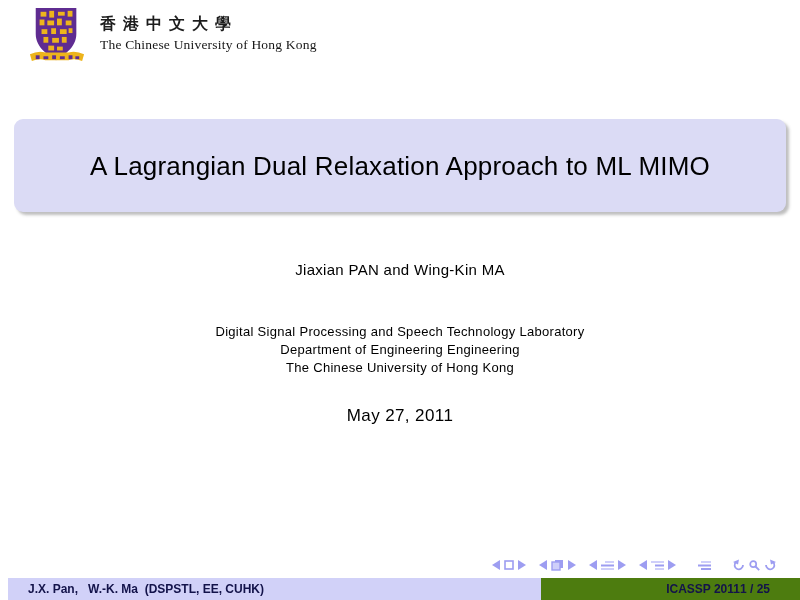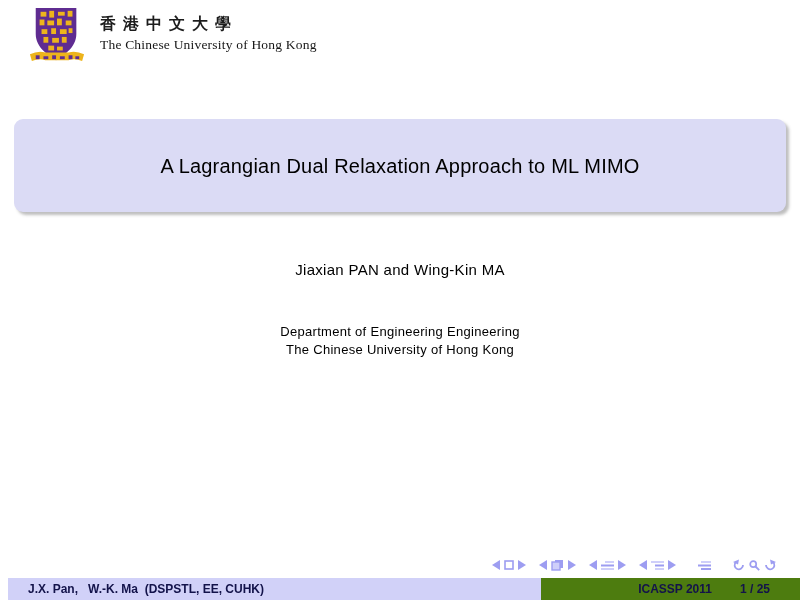--- a/index.html
+++ b/index.html
@@ -13,21 +13,21 @@
   .logo-text{margin-left:14px;margin-top:8px;}
   .logo-cn{font-size:16px;letter-spacing:7px;color:#1c1c1c;font-weight:600;white-space:nowrap;}
   .logo-en{font-family:"Liberation Serif","DejaVu Serif",serif;font-size:13.5px;color:#161616;
            margin-top:2px;letter-spacing:.2px;white-space:nowrap;}
   
   .titlebox{
     position:absolute;left:14px;top:119px;width:772px;height:93px;
     background:#dbdbf5;border-radius:9px;
     box-shadow:3px 3px 3px rgba(110,110,110,.45);
     display:flex;flex-direction:column;align-items:center;justify-content:center;
-    color:#000;font-size:20px;line-height:36px;text-align:center;letter-spacing:.2px;
+    color:#000;font-size:26px;line-height:36px;text-align:center;letter-spacing:.2px;
   }
   
   .authors{position:absolute;left:0;top:261px;width:100%;text-align:center;
            font-size:15px;color:#000;letter-spacing:.3px;}
   .institute{position:absolute;left:0;top:323px;width:100%;text-align:center;
              font-size:13px;line-height:18px;color:#000;letter-spacing:.3px;}
   .date{position:absolute;left:0;top:406px;width:100%;text-align:center;
         font-size:17px;color:#000;letter-spacing:.4px;}
   
   .navbar{position:absolute;top:557px;right:24px;height:16px;
@@ -35,21 +35,21 @@
   .navbar .nav-icon{display:inline-flex;align-items:center;margin-left:4px;cursor:pointer;}
   .navbar .group-gap{margin-left:13px;}
   .navbar .big-gap{margin-left:22px;}
   
   .footline{position:absolute;left:8px;bottom:0;width:800px;height:22px;display:flex;
             font-size:12px;font-weight:600;}
   .foot-left{width:533px;background:#d1d1f8;color:#13134a;display:flex;align-items:center;
              padding-left:20px;box-sizing:border-box;white-space:pre;}
   .foot-right{flex:1;background:#4d7c0f;color:#13134a;display:flex;align-items:center;
               justify-content:flex-end;padding-right:38px;box-sizing:border-box;}
-  .foot-page{margin-left:28px;white-space:pre;}
+  .foot-page{white-space:pre;}
 </style>
 </head>
 <body>
 
 <div class="slide">
 
   <div class="logo">
     <svg class="logo-shield" viewBox="0 0 60 60">
       <path d="M8,2 h42 v27 c0,14 -13,22 -21,27 c-8,-5 -21,-13 -21,-27 z" fill="#5f2c91"></path>
       <g fill="#edb41c">
@@ -89,24 +89,26 @@
     </div>
   </div>
 
   <div class="titlebox">
     <div>A Lagrangian Dual Relaxation Approach to ML MIMO</div>
   </div>
 
   <div class="authors">Jiaxian PAN and Wing-Kin MA</div>
 
   <div class="institute">
+    <div>Digital Signal Processing and Speech Technology Laboratory</div>
     <div>Department of Engineering Engineering</div>
     <div>The Chinese University of Hong Kong</div>
   </div>
 
+  <div class="date">May 27, 2011</div>
 
   <div class="navbar">
     <span class="nav-icon">
       <svg width="8" height="10" viewBox="0 0 8 10">
           <polygon points="8,0 0,5 8,10" fill="#9d9df1"></polygon>
         </svg>
       </span>
     <span class="nav-icon">
       <svg width="10" height="10" viewBox="0 0 10 10">
           <rect x="1" y="1" width="8" height="8" fill="none" stroke="#9d9df1" stroke-width="1.6"></rect>

